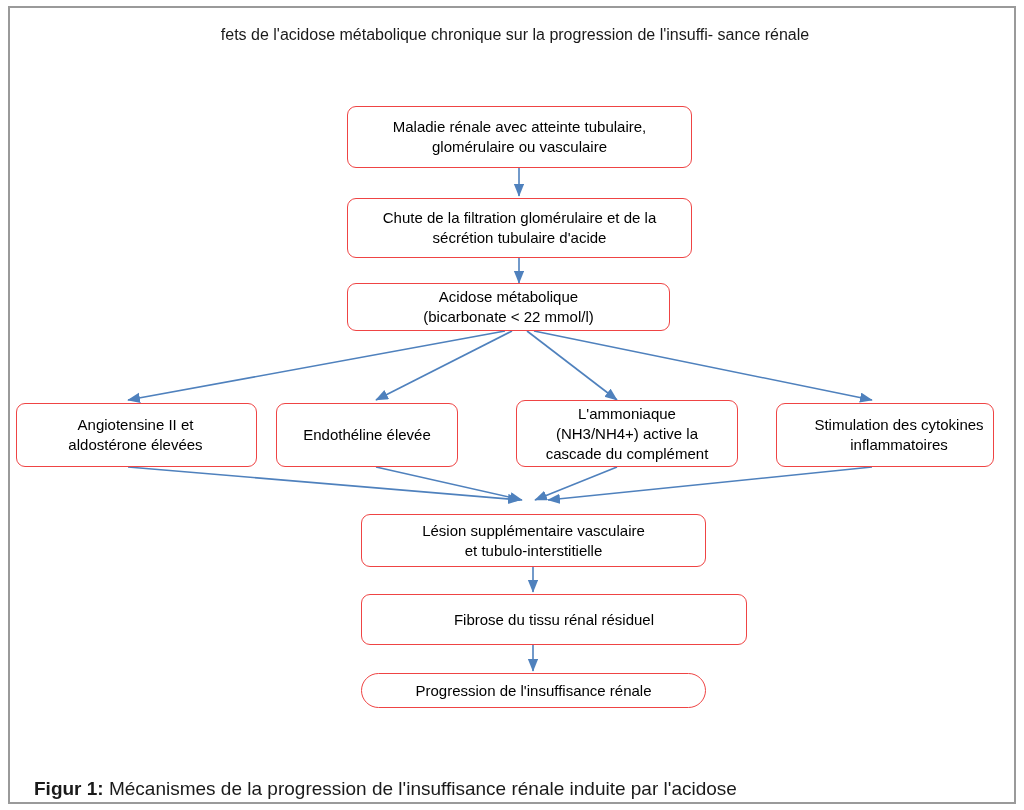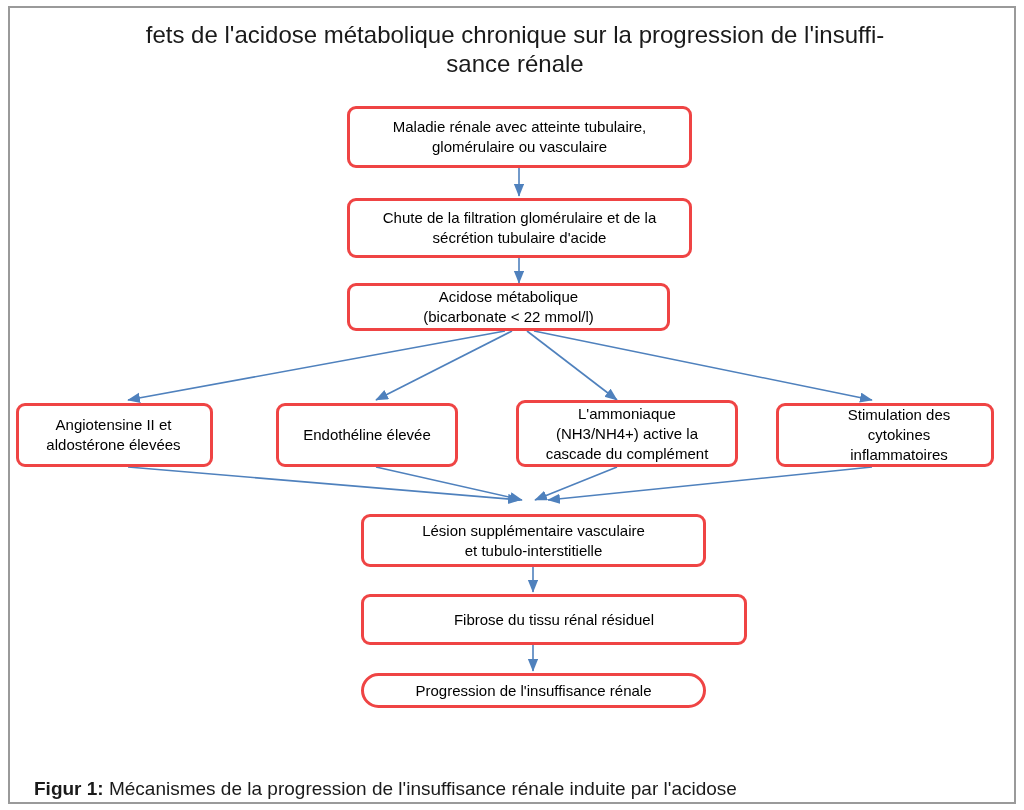--- a/index.html
+++ b/index.html
@@ -27,21 +27,21 @@
     border: 2px solid #9a9a9a;
     box-sizing: border-box;
     background: #ffffff;
   }
   .title {
     position: absolute;
     left: 120px;
     top: 20px;
     width: 790px;
     text-align: center;
-    font-size: 24px;
+    font-size: 16px;
     line-height: 29px;
     color: #1a1a1a;
   }
   .caption {
     position: absolute;
     left: 34px;
     top: 757px;
     width: 950px;
     font-size: 19px;
     color: #1a1a1a;
@@ -60,21 +60,21 @@
     left: 0;
     top: 0;
     width: 1024px;
     height: 810px;
     pointer-events: none;
   }
 
   .node {
     position: absolute;
     box-sizing: border-box;
-    border: 3px solid #ef4444;
+    border: 1px solid #ef4444;
     border-radius: 9px;
     background: #ffffff;
     display: flex;
     align-items: center;
     justify-content: center;
     text-align: center;
     color: #000000;
     font-size: 15px;
     line-height: 20px;
     padding: 4px 8px;
@@ -136,21 +136,21 @@
     </div>
   </div>
 
   <div class="node" style="left:347px; top:283px; width:323px; height:48px;">
     <div>
       <span>Acidose métabolique</span>
       <span>(bicarbonate &lt; 22 mmol/l)</span>
     </div>
   </div>
 
-  <div class="node" style="left:16px; top:403px; width:197px; height:64px;padding-left:6px;">
+  <div class="node" style="left:16px; top:403px; width:241px; height:64px;padding-left:6px;">
     <div>
       <span>Angiotensine II et</span>
       <span>aldostérone élevées</span>
     </div>
   </div>
 
   <div class="node" style="left:276px; top:403px; width:182px; height:64px;">
     <div>
       <span>Endothéline élevée</span>
     </div>

